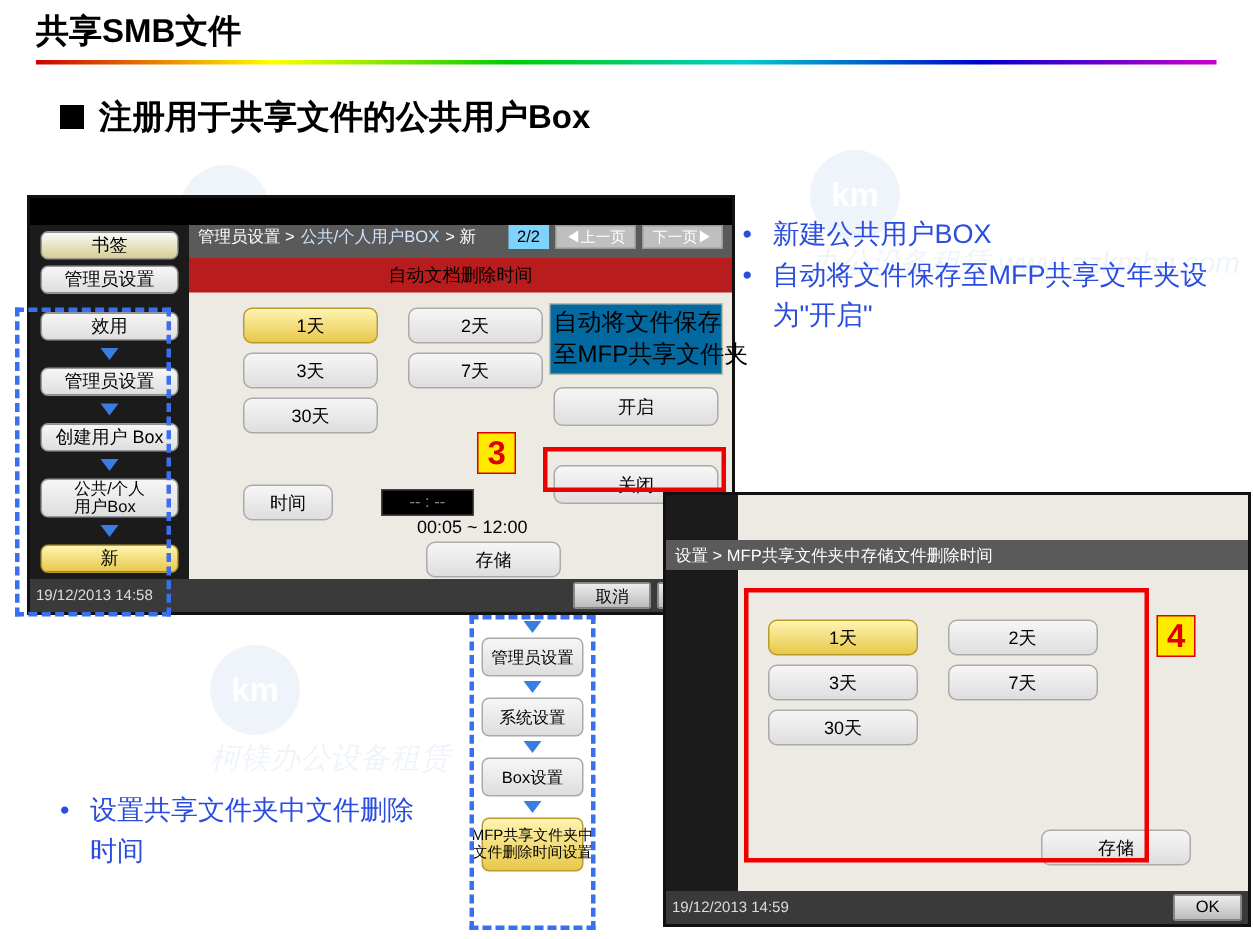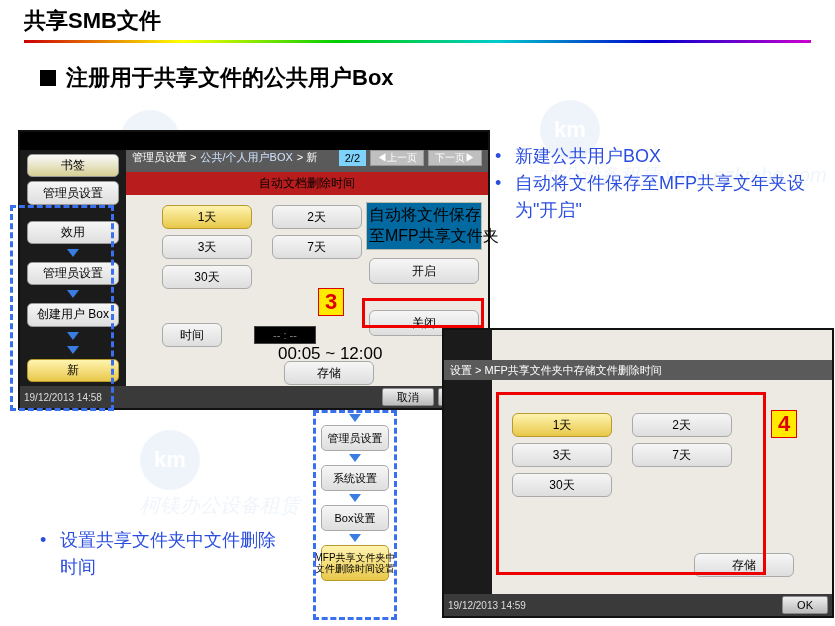--- a/index.html
+++ b/index.html
@@ -124,21 +124,21 @@
   }
   .opt-btn {
     width:90px; height:24px; border-radius:6px;
     background:linear-gradient(#f6f6f6,#dedede);
     border:1px solid #aaa; display:inline-flex; align-items:center; justify-content:center;
     font-size:12px; margin:3px 8px;
   }
   .opt-btn.sel { background:linear-gradient(#fff4b0,#e8c84a); border-color:#b89b2a;}
   .time-row { position:absolute; left:28px; top:170px; display:flex; align-items:center; gap:24px; font-size:11px;}
   .time-disp { background:#000; color:#888; padding:2px 18px; border:1px solid #444; font-size:11px;}
-  .time-range { font-size:17px;padding-left:44px; }
+  .time-range { font-size:12px;padding-left:44px; }
   .store-btn { position:absolute; left:150px; top:208px;}
 
   .right-box {
     position:absolute; right:6px; top:52px; width:116px;
   }
   .right-label {
     background:#0369a1; border:1px solid #bba; font-size:16px; text-align:left; padding:2px 2px; margin-bottom:8px;
   }
   .right-btn {
     width:110px; height:26px; border-radius:6px;
@@ -229,20 +229,22 @@
     <div class="sidebar">
       <div class="side-btn">书签</div>
       <div class="side-btn plain">管理员设置</div>
       <div style="height:8px"></div>
       <div class="side-btn plain">效用</div>
       <div class="arrow-down"></div>
       <div class="side-btn plain">管理员设置</div>
       <div class="arrow-down"></div>
       <div class="side-btn plain">创建用户 Box</div>
       <div class="arrow-down"></div>
+      <div class="side-btn plain" style="height:30px;white-space:pre;line-height:1.1;font-size:11px;">公共/个人
+用户Box</div>
       <div class="arrow-down"></div>
       <div class="side-btn gold">新</div>
     </div>
     <div class="main">
       <div class="breadcrumb">
         <span>管理员设置 &gt;</span>
         <span class="bc-link">公共/个人用户BOX</span>
         <span>&gt; 新</span>
         <span class="page-ind">2/2</span>
         <span class="navbtn">◀上一页</span>

